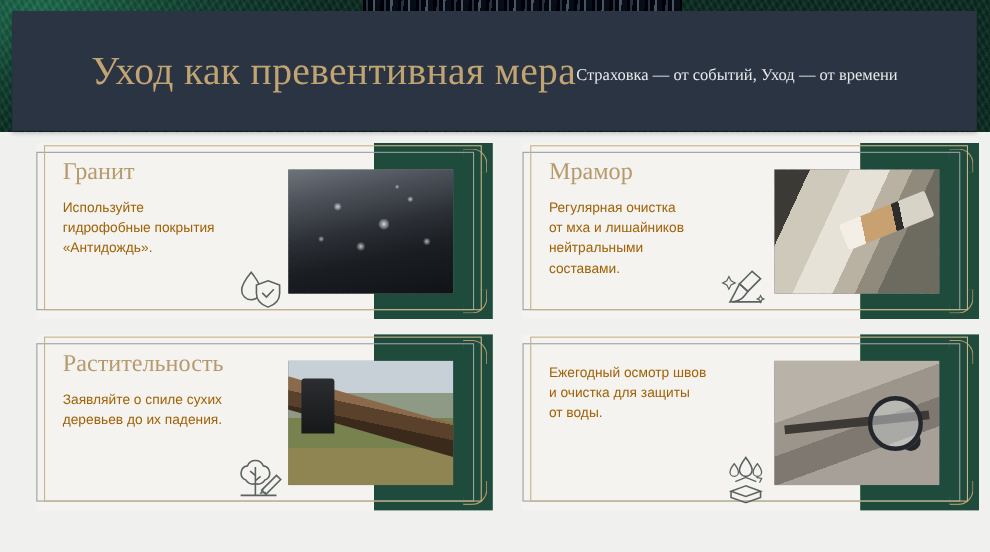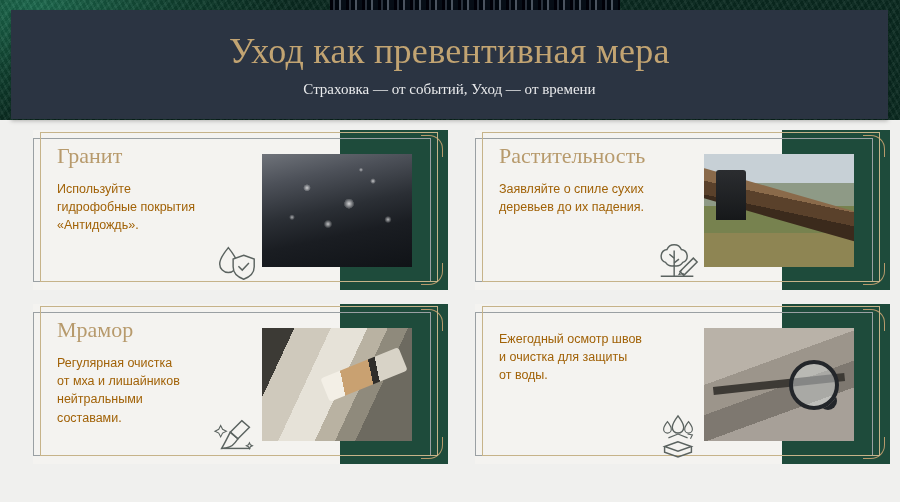--- a/index.html
+++ b/index.html
@@ -55,21 +55,20 @@
   }
 
   
   .header-panel {
     position: absolute;
     left: 11px; top: 10px;
     width: 877px; height: 109px;
     background: #2b3442;
     z-index: 2;
     display: flex;
-    flex-direction: column;
     align-items: center;
     justify-content: center;
     box-shadow: 0 2px 4px rgba(0,0,0,0.25);
   }
   .header-title {
     font-family: "Liberation Serif", serif;
     font-size: 36px;
     color: #c2a472;
     letter-spacing: .3px;
     line-height: 1.15;
@@ -291,20 +290,48 @@
       </svg>
     </div>
   </div>
 
   <div class="card">
     <div class="card-green">
       <div class="green-corner tr"></div>
       <div class="green-corner br"></div>
     </div>
     <div class="card-photo">
+      <div class="ph ph-marble"></div>
+    </div>
+    <div class="card-frame-outer"></div>
+    <div class="card-frame-inner"></div>
+    <div class="card-body">
+      <div class="card-title">Мрамор</div>
+      <div class="card-text">Регулярная очистка
+от мха и лишайников
+нейтральными
+составами.</div>
+    </div>
+    <div class="card-icon">
+      <svg viewBox="0 0 48 48" fill="none" stroke="currentColor" stroke-width="1.5">
+        <path d="M30 9 l8 7 -12 12 -8-7 Z"></path>
+        <path d="M18 21 l8 7 -3 4 c-3 4-9 6-14 6 3-5 6-11 9-17 Z"></path>
+        <path d="M11 38 h28"></path>
+        <path d="M8 14 l2 4 4 2 -4 2 -2 4 -2-4 -4-2 4-2 Z" stroke-width="1.1"></path>
+        <path d="M38 32 l1 2.2 2.2 1 -2.2 1 -1 2.2 -1-2.2 -2.2-1 2.2-1 Z" stroke-width="1.1"></path>
+      </svg>
+    </div>
+  </div>
+
+  <div class="card">
+    <div class="card-green">
+      <div class="green-corner tr"></div>
+      <div class="green-corner br"></div>
+    </div>
+    <div class="card-photo">
       <div class="ph ph-tree"></div>
     </div>
     <div class="card-frame-outer"></div>
     <div class="card-frame-inner"></div>
     <div class="card-body">
       <div class="card-title">Растительность</div>
       <div class="card-text">Заявляйте о спиле сухих
 деревьев до их падения.</div>
     </div>
     <div class="card-icon">
@@ -318,48 +345,20 @@
       </svg>
     </div>
   </div>
 
   <div class="card">
     <div class="card-green">
       <div class="green-corner tr"></div>
       <div class="green-corner br"></div>
     </div>
     <div class="card-photo">
-      <div class="ph ph-marble"></div>
-    </div>
-    <div class="card-frame-outer"></div>
-    <div class="card-frame-inner"></div>
-    <div class="card-body">
-      <div class="card-title">Мрамор</div>
-      <div class="card-text">Регулярная очистка
-от мха и лишайников
-нейтральными
-составами.</div>
-    </div>
-    <div class="card-icon">
-      <svg viewBox="0 0 48 48" fill="none" stroke="currentColor" stroke-width="1.5">
-        <path d="M30 9 l8 7 -12 12 -8-7 Z"></path>
-        <path d="M18 21 l8 7 -3 4 c-3 4-9 6-14 6 3-5 6-11 9-17 Z"></path>
-        <path d="M11 38 h28"></path>
-        <path d="M8 14 l2 4 4 2 -4 2 -2 4 -2-4 -4-2 4-2 Z" stroke-width="1.1"></path>
-        <path d="M38 32 l1 2.2 2.2 1 -2.2 1 -1 2.2 -1-2.2 -2.2-1 2.2-1 Z" stroke-width="1.1"></path>
-      </svg>
-    </div>
-  </div>
-
-  <div class="card">
-    <div class="card-green">
-      <div class="green-corner tr"></div>
-      <div class="green-corner br"></div>
-    </div>
-    <div class="card-photo">
       <div class="ph ph-foundation"></div>
     </div>
     <div class="card-frame-outer"></div>
     <div class="card-frame-inner"></div>
     <div class="card-body">
       <div class="card-text">Ежегодный осмотр швов
 и очистка для защиты
 от воды.</div>
     </div>
     <div class="card-icon">

